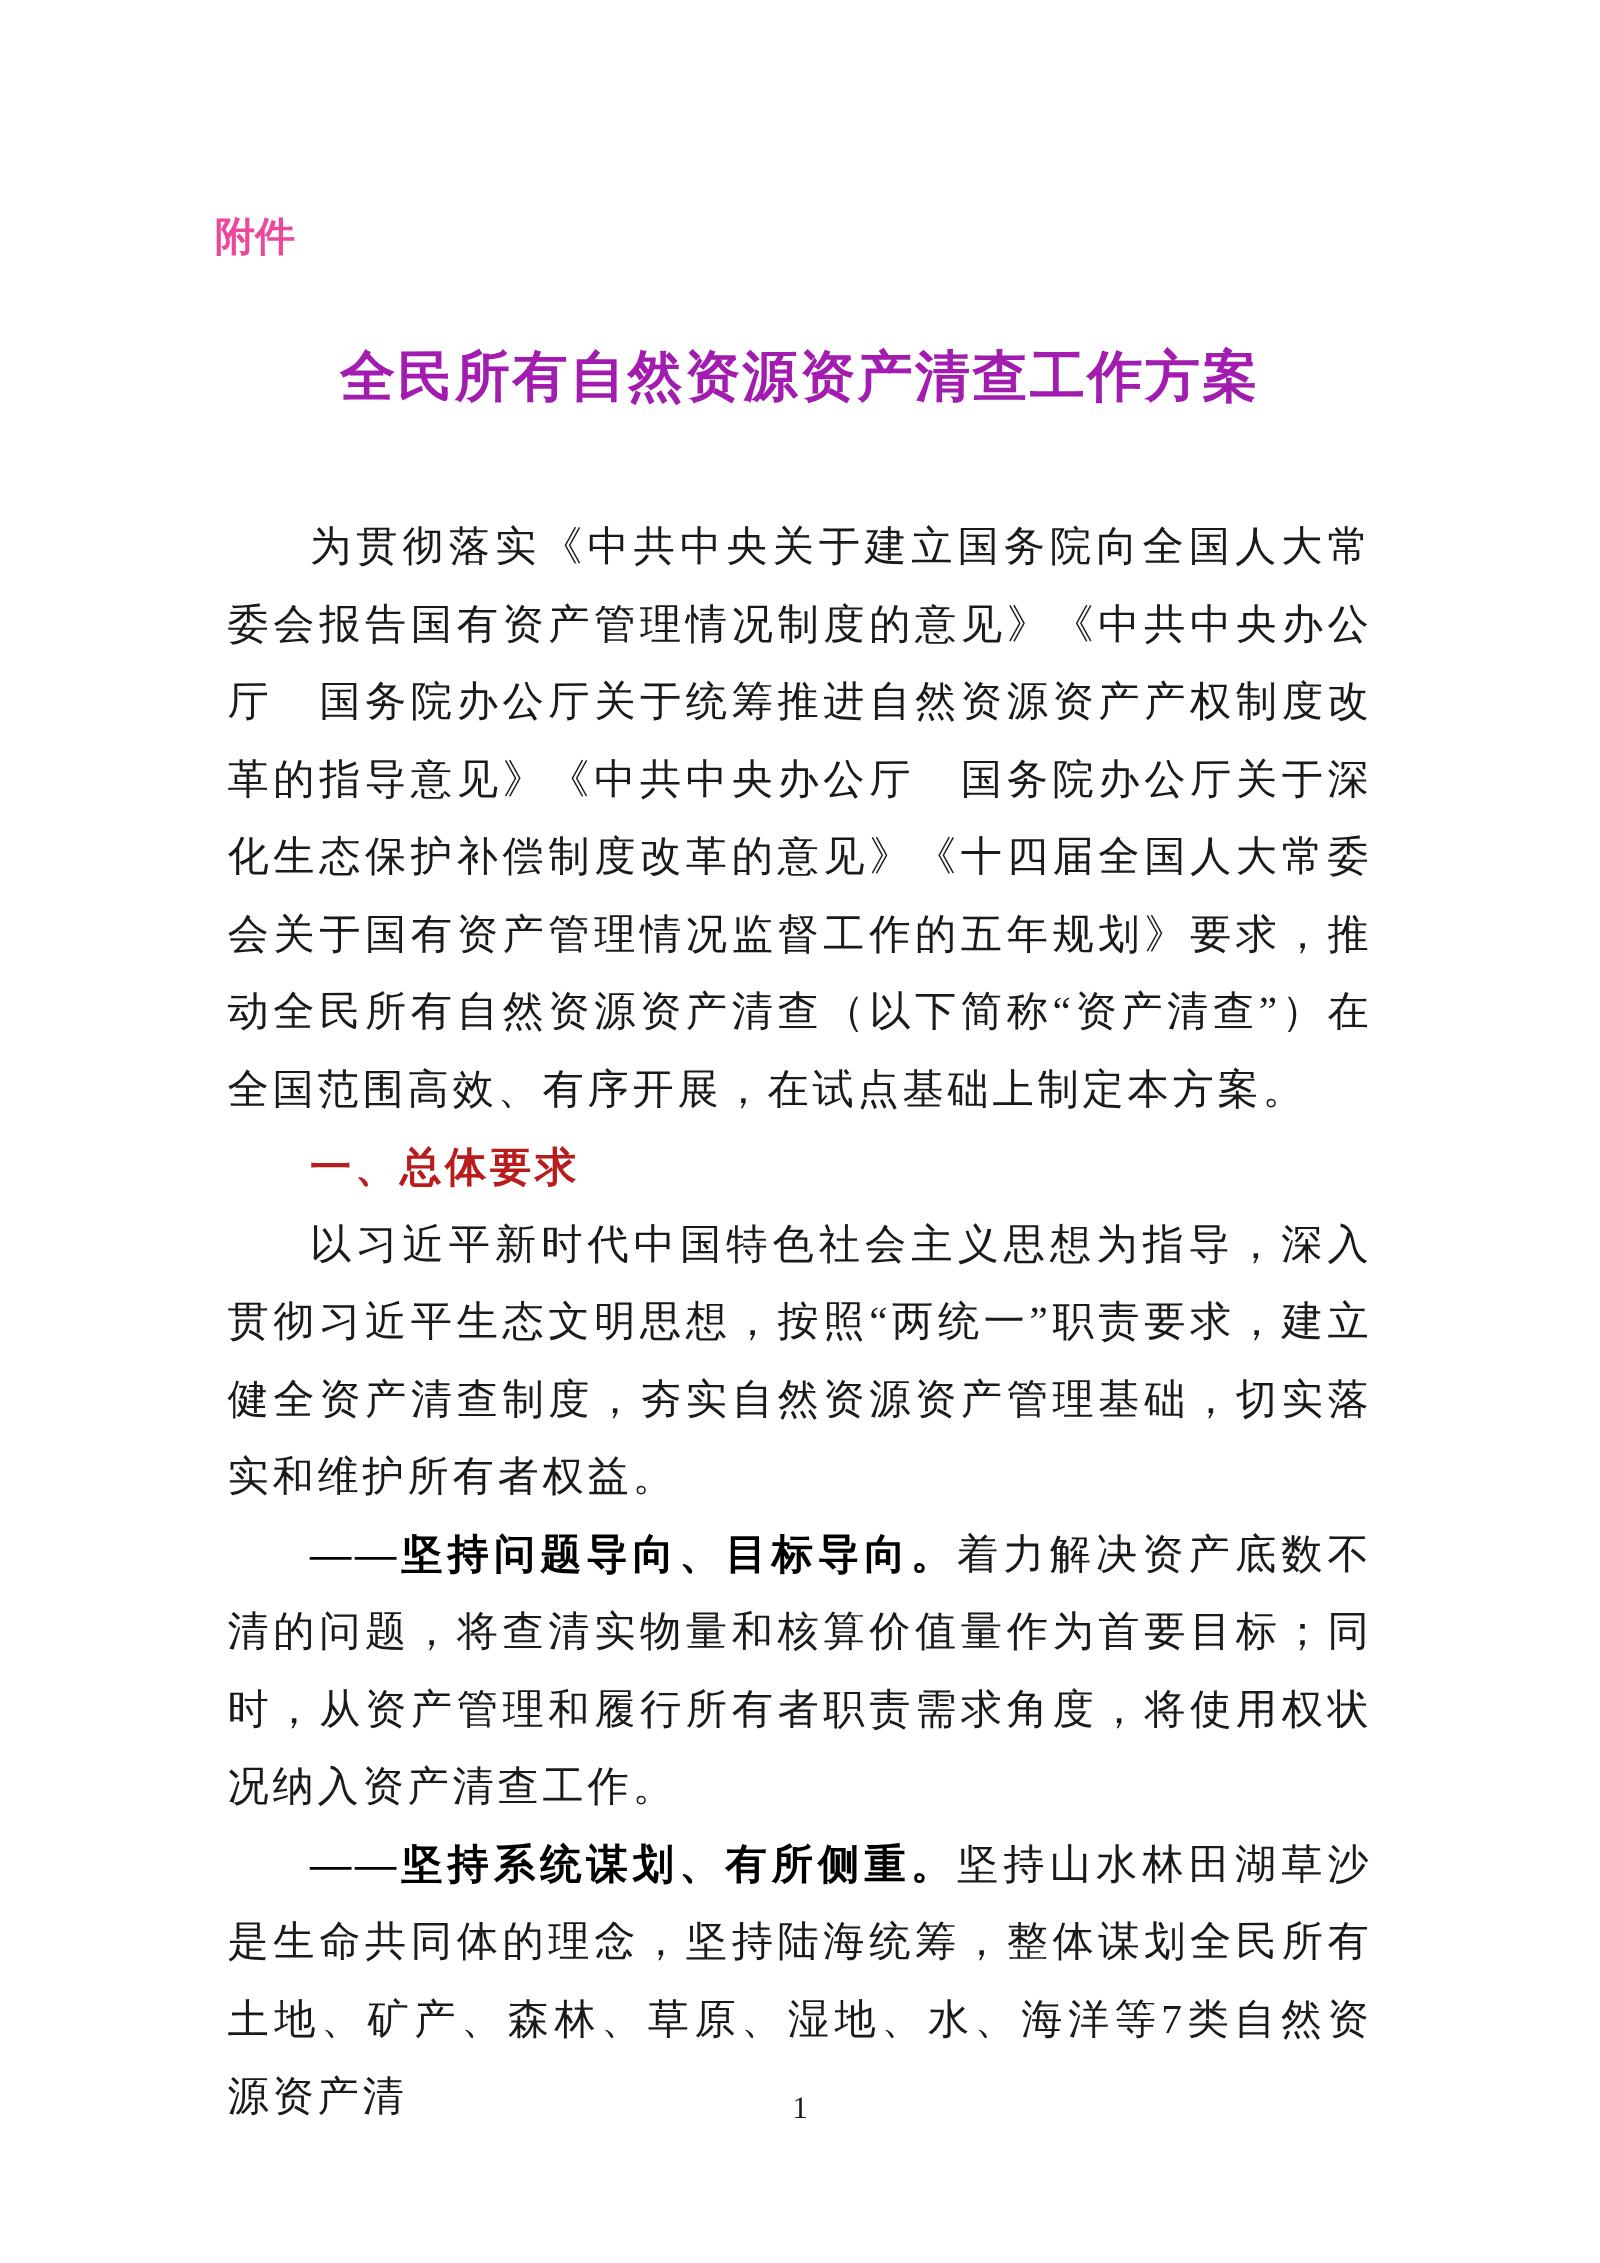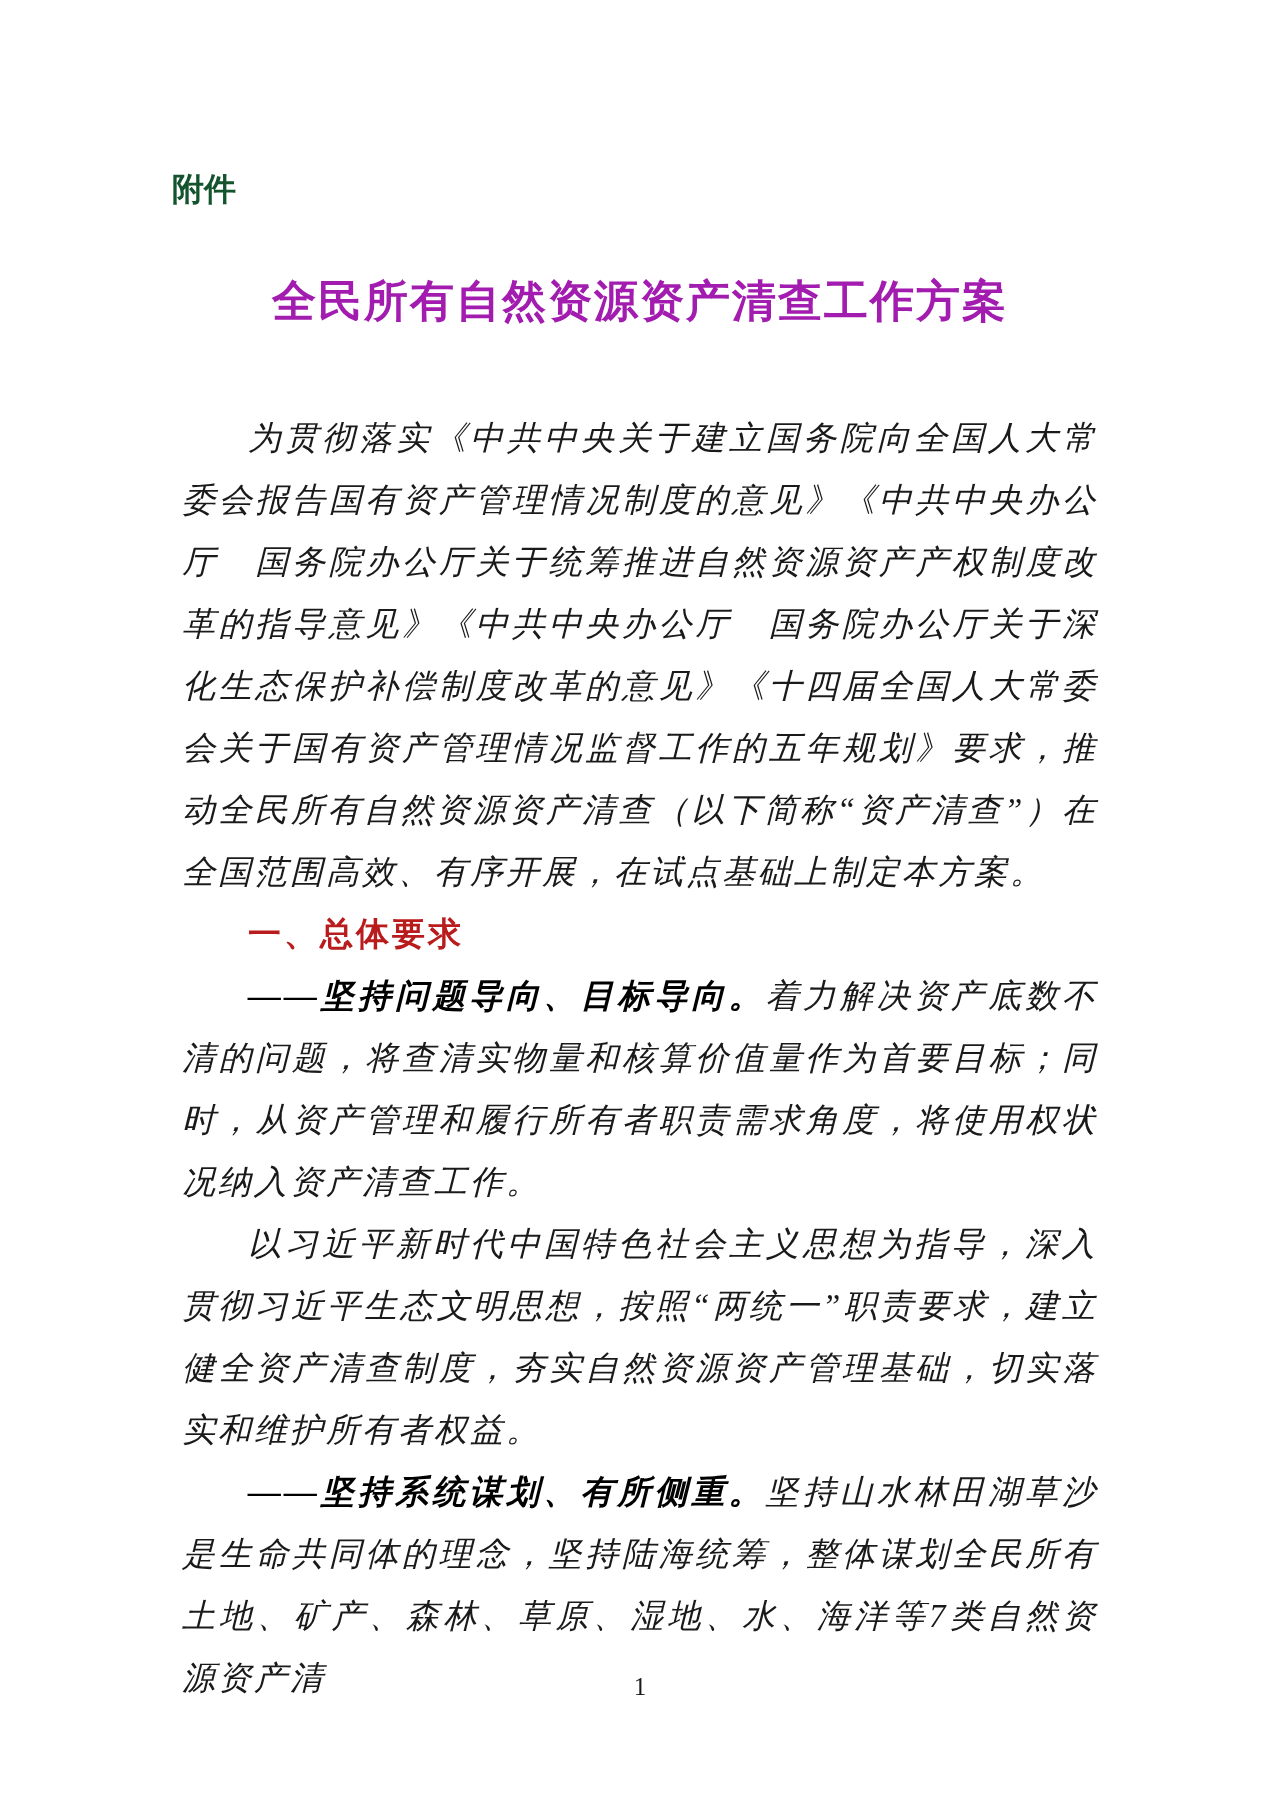--- a/index.html
+++ b/index.html
@@ -15,21 +15,21 @@
     color: #1a1a1a;
     overflow: hidden;
     font-family: "Liberation Serif", "DejaVu Serif", serif;
   }
   .attachment {
     margin: 170px 0 0 172px;
     font-family: "Liberation Sans", "DejaVu Sans", sans-serif;
     font-weight: 600;
     font-size: 32px;
     line-height: 1.2;
-    color: #14532d;
+    color: #ec4899;
   }
   .title {
     margin: 68px 120px 0 120px;
     text-align: center;
     font-family: "Liberation Serif", "DejaVu Serif", serif;
     font-weight: 700;
     font-size: 44px;
     line-height: 1.2;
     letter-spacing: 2px;
     color: #a21caf;
@@ -39,21 +39,20 @@
     width: 916px;
     font-size: 33px;
     line-height: 62px;
     letter-spacing: 3px;
     text-align: justify;
     color: #1a1a1a;
   }
   .para {
     margin: 0;
     text-indent: 66px;
-    font-style: italic;
   }
   .heading {
     margin: 0;
     text-indent: 66px;
     font-family: "Liberation Sans", "DejaVu Sans", sans-serif;
     font-weight: 700;
     font-size: 33px;
     line-height: 62px;
     letter-spacing: 3px;
     color: #b91c1c;
@@ -81,23 +80,23 @@
   <div class="attachment">附件</div>
 
   <h1 class="title">全民所有自然资源资产清查工作方案</h1>
 
   <div class="body">
 
     <p class="para">为贯彻落实《中共中央关于建立国务院向全国人大常委会报告国有资产管理情况制度的意见》《中共中央办公厅　国务院办公厅关于统筹推进自然资源资产产权制度改革的指导意见》《中共中央办公厅　国务院办公厅关于深化生态保护补偿制度改革的意见》《十四届全国人大常委会关于国有资产管理情况监督工作的五年规划》要求，推动全民所有自然资源资产清查（以下简称“资产清查”）在全国范围高效、有序开展，在试点基础上制定本方案。</p>
 
     <h2 class="heading">一、总体要求</h2>
 
+    <p class="para">以习近平新时代中国特色社会主义思想为指导，深入贯彻习近平生态文明思想，按照“两统一”职责要求，建立健全资产清查制度，夯实自然资源资产管理基础，切实落实和维护所有者权益。</p>
+
     <p class="para"><span class="lead">——坚持问题导向、目标导向。</span><span>着力解决资产底数不清的问题，将查清实物量和核算价值量作为首要目标；同时，从资产管理和履行所有者职责需求角度，将使用权状况纳入资产清查工作。</span></p>
-
-    <p class="para">以习近平新时代中国特色社会主义思想为指导，深入贯彻习近平生态文明思想，按照“两统一”职责要求，建立健全资产清查制度，夯实自然资源资产管理基础，切实落实和维护所有者权益。</p>
 
     <p class="para"><span class="lead">——坚持系统谋划、有所侧重。</span><span>坚持山水林田湖草沙是生命共同体的理念，坚持陆海统筹，整体谋划全民所有土地、矿产、森林、草原、湿地、水、海洋等7类自然资源资产清</span></p>
 
   </div>
 
   <div class="page-number">1</div>
 
 </div>
 
 </body></html>

